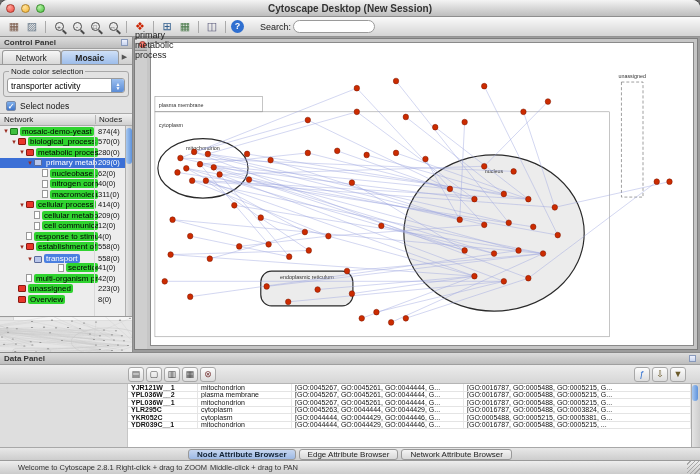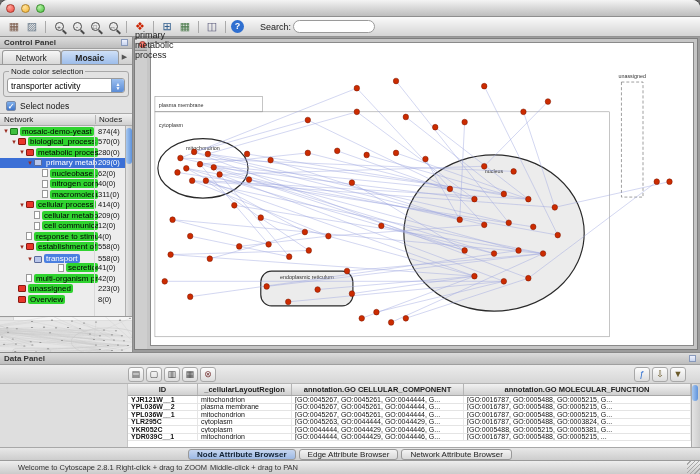--- a/index.html
+++ b/index.html
@@ -129,20 +129,21 @@
 </style>
 </head>
 <body>
 
 <div class="window">
 
   <div class="titlebar">
     <span class="tl red"></span>
     <span class="tl yellow"></span>
     <span class="tl green"></span>
+    <span class="title">Cytoscape Desktop (New Session)</span>
   </div>
 
   <div class="toolbar">
     <span id="toolbar-icons" class="ticons">
         <span class="icon" style="color: rgb(122, 90, 74);">▦</span>
         <span class="icon" style="color: rgb(102, 119, 136);">▨</span>
         <span class="tsep"></span>
         <span class="icon magwrap">
           <span class="mag">
             <span class="magsub">+</span>
@@ -679,26 +680,20 @@
       <span class="dp-spacer"></span>
       <span class="igroup" id="dp-right-icons">
           <span class="icon ibtn" style="color: rgb(47, 111, 208);">ƒ</span>
           <span class="icon ibtn" style="color: rgb(106, 90, 42);">⇩</span>
           <span class="icon ibtn" style="color: rgb(106, 90, 42);">▼</span>
         </span>
     </div>
     <div class="dp-main">
       <div class="dp-gutter"></div>
       <div class="dp-tablewrap">
-        <div class="dp-thead" id="dp-thead">
-            <span class="dp-th" style="width: 70px; flex: 0 0 70px;">ID</span>
-            <span class="dp-th" style="width: 94px; flex: 0 0 94px;">_cellularLayoutRegion</span>
-            <span class="dp-th" style="width: 172px; flex: 0 0 172px;">annotation.GO CELLULAR_COMPONENT</span>
-            <span class="dp-th" style="flex: 1 1 0%;">annotation.GO MOLECULAR_FUNCTION</span>
-          </div>
         <div id="dp-rows">
             <div class="dp-row">
               <span class="dp-td id" style="width: 70px; flex: 0 0 70px;">YJR121W__1</span>
               <span class="dp-td" style="width: 94px; flex: 0 0 94px;">mitochondrion</span>
               <span class="dp-td" style="width: 172px; flex: 0 0 172px;">[GO:0045267, GO:0045261, GO:0044444, G...</span>
               <span class="dp-td" style="flex: 1 1 0%;">[GO:0016787, GO:0005488, GO:0005215, G...</span>
             </div>
             <div class="dp-row">
               <span class="dp-td id" style="width: 70px; flex: 0 0 70px;">YPL036W__2</span>
               <span class="dp-td" style="width: 94px; flex: 0 0 94px;">plasma membrane</span>

